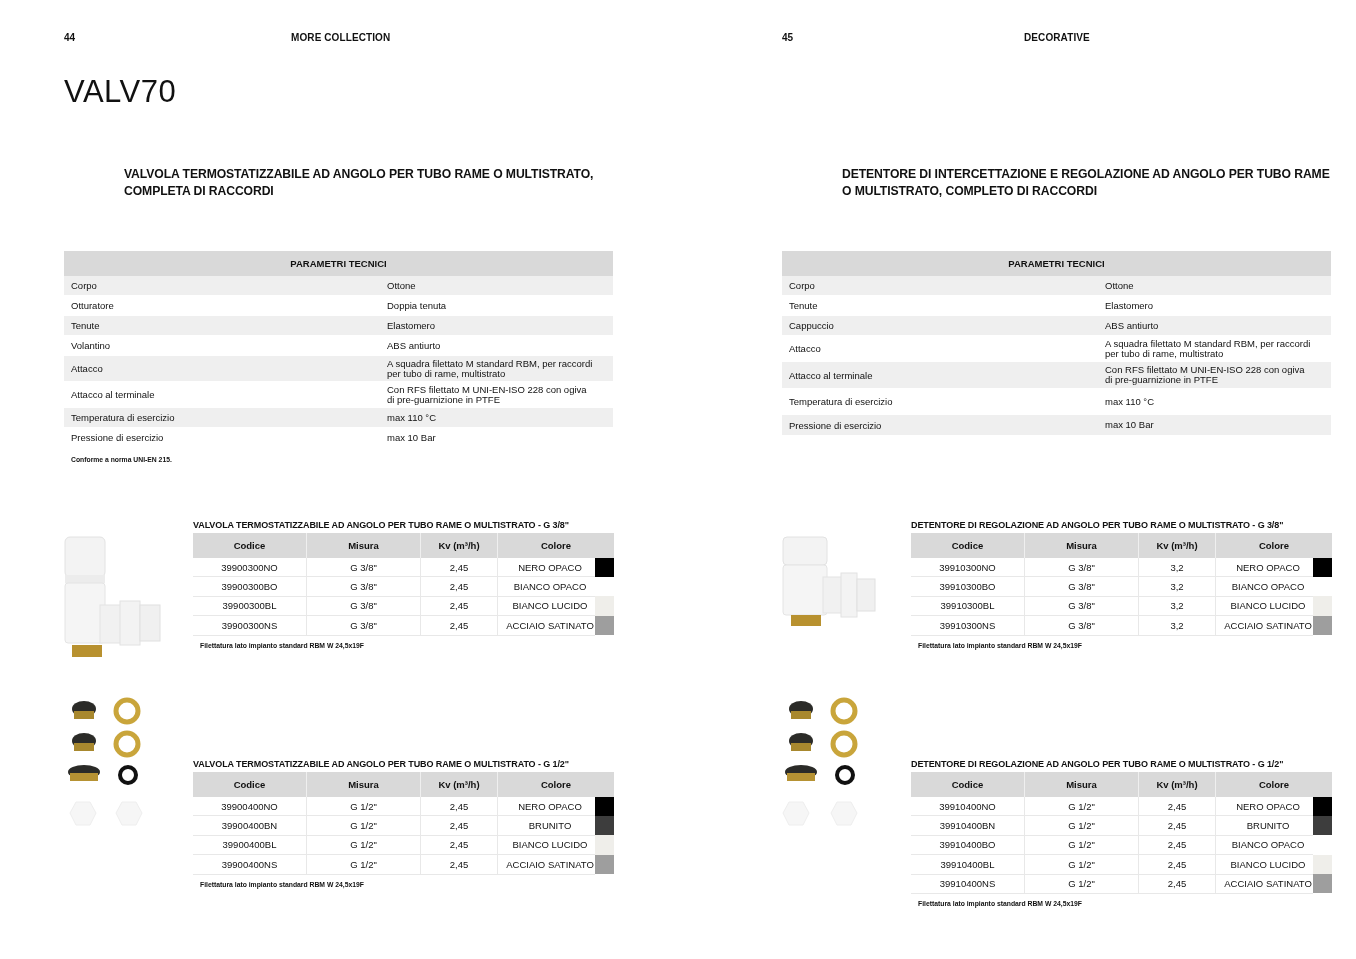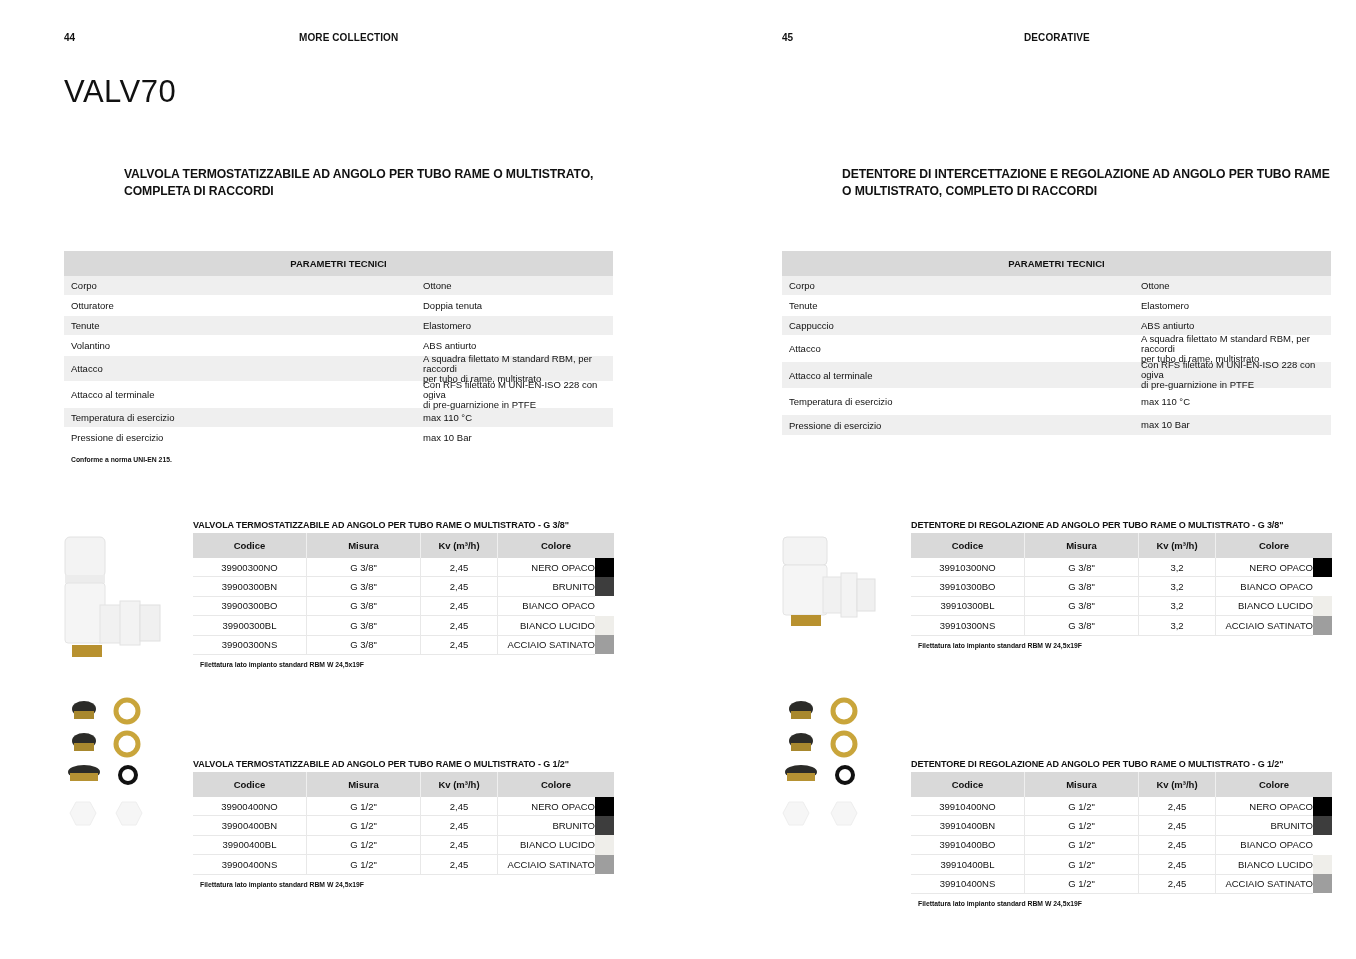--- a/index.html
+++ b/index.html
@@ -7,49 +7,49 @@
     width:1356px; height:959px; background:#ffffff; position:relative; overflow:hidden;
     font-family:"Liberation Sans", sans-serif; color:#111;
   }
   .page { position:absolute; top:0; height:959px; }
   .page.left { left:0; width:678px;padding-left:48px; }
   .page.right { left:717px; width:678px; }
 
   .pnum { position:absolute; top:32px; font-size:10px; font-weight:bold; }
   .section { position:absolute; top:32px; font-size:10px; font-weight:bold; letter-spacing:0.1px; }
   .left .pnum { left:64px; }
-  .left .section { left:299px; }
+  .left .section { left:291px; }
   .right .pnum { left:65px; }
   .right .section { left:307px; }
 
   .title { position:absolute; left:64px; top:74px; font-size:31px; font-weight:normal; letter-spacing:0.5px; }
 
   .heading { position:absolute; left:124px; top:166px; width:490px; font-size:12.2px; font-weight:bold; line-height:17px; letter-spacing:-0.1px; }
   .right .heading { left:125px; width:490px; }
 
   
   .params { position:absolute; left:64px; top:251px; width:549px; font-size:9.5px; }
   .right .params { left:65px; }
   .params .ph { height:25px; background:#d9d9d9; text-align:center; line-height:25px; font-weight:bold; font-size:9.5px; }
   .params .pr { display:flex; align-items:center; border-bottom:1px solid #fff;gap:48px; }
   .params .pr:nth-child(odd) { background:#efefef; }
   .params .pr:nth-child(even) { background:#ffffff; }
   .params .pk { width:275px; padding-left:7px; box-sizing:border-box; }
-  .params .pv { flex:1; padding-left:0; line-height:10px; white-space:pre-line;margin-left:36px; }
+  .params .pv { flex:1; padding-left:0; line-height:10px; white-space:pre-line; }
   .params .note { font-size:6.8px; font-weight:bold; margin-top:8px; padding-left:7px; }
 
   
   .pblock { position:absolute; left:193px; width:421px; }
   .right .pblock { left:194px; }
   .pblock .ptitle { font-size:9px; font-weight:bold; height:14px; line-height:12px; letter-spacing:-0.1px; white-space:nowrap; }
   .ptable { width:421px; border-collapse:collapse; font-size:9.5px; }
   .ptable th { background:#d9d9d9; height:25px; font-weight:bold; font-size:9.5px; text-align:center; border-right:1px solid #efefef; padding:0; }
   .ptable th:last-child { border-right:none; }
   .ptable td { height:18.4px; border-bottom:1px solid #e8e8e8; border-right:1px solid #e8e8e8; padding:0; text-align:center; }
-  .ptable td.col-colore { text-align:right; padding-left:7px; border-right:none;margin-left:24px; }
+  .ptable td.col-colore { text-align:center; padding-left:7px; border-right:none;margin-left:24px; }
   .ptable td.col-sw { width:19px; border:none; }
   .ptable .c1 { width:113px; }
   .ptable .c2 { width:113px; }
   .ptable .c3 { width:76px; }
   .ptable .c4 { width:99px;text-align:center; }
   .pblock .foot { font-size:6.8px; font-weight:bold; margin-top:6px; padding-left:7px; }
 
   
   .valve { position:absolute; }
   .fittings { position:absolute; width:100px; height:140px; }
@@ -141,27 +141,20 @@
         </thead>
       <tbody>
         <tr>
             <td>39900300NO</td>
             <td>G 3/8"</td>
             <td>2,45</td>
             <td class="col-colore">NERO OPACO</td>
             <td class="col-sw" style="background:#000000"></td>
           </tr>
         <tr>
-            <td>39900300BN</td>
-            <td>G 3/8"</td>
-            <td>2,45</td>
-            <td class="col-colore">BRUNITO</td>
-            <td class="col-sw" style="background:#3d3d3d"></td>
-          </tr>
-        <tr>
             <td>39900300BO</td>
             <td>G 3/8"</td>
             <td>2,45</td>
             <td class="col-colore">BIANCO OPACO</td>
             <td class="col-sw" style="background:#ffffff"></td>
           </tr>
         <tr>
             <td>39900300BL</td>
             <td>G 3/8"</td>
             <td>2,45</td>

